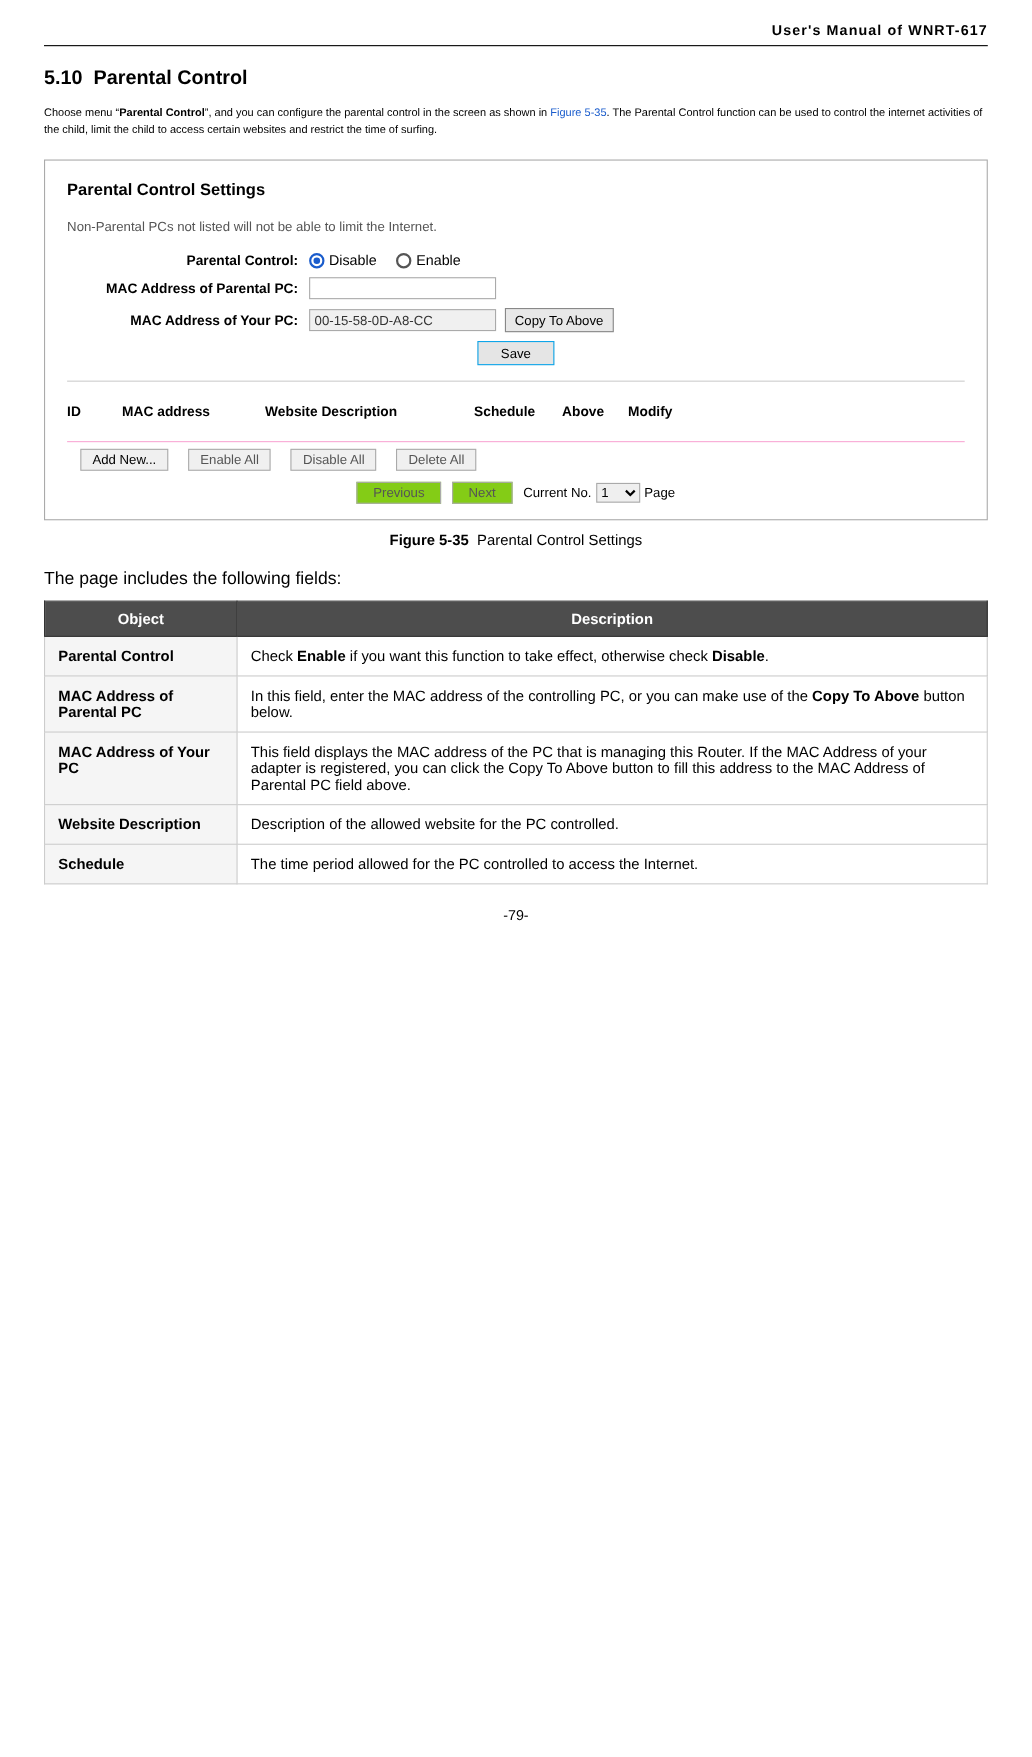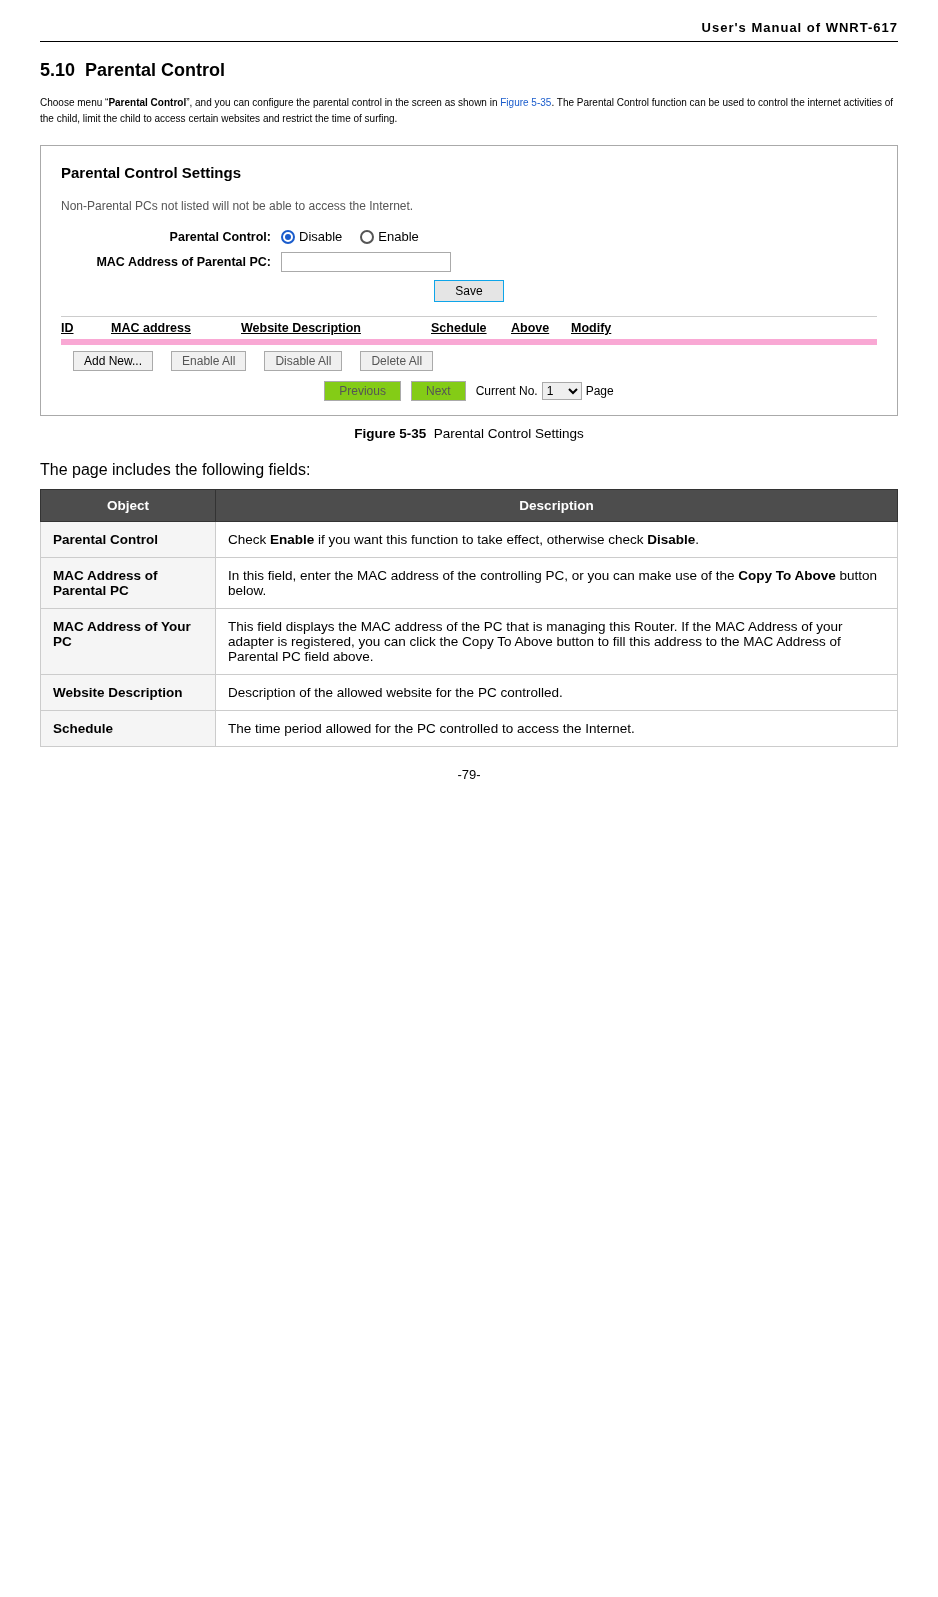--- a/index.html
+++ b/index.html
@@ -122,24 +122,23 @@
       background: #e5e5e5;
       font-size: 12px;
       padding: 3px 20px;
       cursor: pointer;
     }
     .table-header-row {
       display: flex;
       font-size: 12.5px;
       font-weight: bold;
       border-top: 1px solid #ccc;
-      border-bottom: 6px solid #f9a8d4;
-      padding: 4px 0;
+      border-bottom: 1px solid #f9a8d4;
+      padding: 20px 0;
       margin-bottom: 6px;
-      text-decoration: underline;
     }
     .col-id { width: 50px; }
     .col-mac { width: 130px; }
     .col-website { width: 190px; }
     .col-schedule { width: 80px; }
     .col-status { width: 60px; }
     .col-modify { width: 60px; }
     .action-row {
       display: flex;
       gap: 6px;
@@ -241,41 +240,46 @@
 </div>
 
 <p class="intro-text">
   <span>Choose menu “</span><strong>Parental Control</strong><span>”, and you can configure the parental control in the screen as shown in </span><a href="#fig535" style="color:#1a5ccc;">Figure 5-35</a><span>. The Parental Control function can be used to control the internet activities of the child, limit the child to access certain websites and restrict the time of surfing.</span>
 </p>
 
 <div class="figure-box" id="fig535">
 
   <div class="settings-title">Parental Control Settings</div>
 
-  <div class="notice-text">Non-Parental PCs not listed will not be able to access the Internet.</div>
+  <div class="notice-text">Non-Parental PCs not listed will not be able to limit the Internet.</div>
 
   <div class="form-row">
     <div class="form-label">Parental Control:</div>
     <div class="radio-group">
       <label class="radio-item">
         <span class="radio-circle selected"></span>
         <span>Disable</span>
       </label>
       <label class="radio-item">
         <span class="radio-circle"></span>
         <span>Enable</span>
       </label>
     </div>
   </div>
 
   <div class="form-row">
     <div class="form-label">MAC Address of Parental PC:</div>
     <input class="text-input" type="text" value="" style="">
   </div>
 
+  <div class="form-row">
+    <div class="form-label">MAC Address of Your PC:</div>
+    <input class="text-input readonly" type="text" readonly="" value="00-15-58-0D-A8-CC" style="">
+    <button class="btn-small">Copy To Above</button>
+  </div>
 
   <div class="save-row">
     <button class="btn-save">Save</button>
   </div>
 
   <div class="table-header-row">
     <div class="col-id">ID</div>
     <div class="col-mac">MAC address</div>
     <div class="col-website">Website Description</div>
     <div class="col-schedule">Schedule</div>

